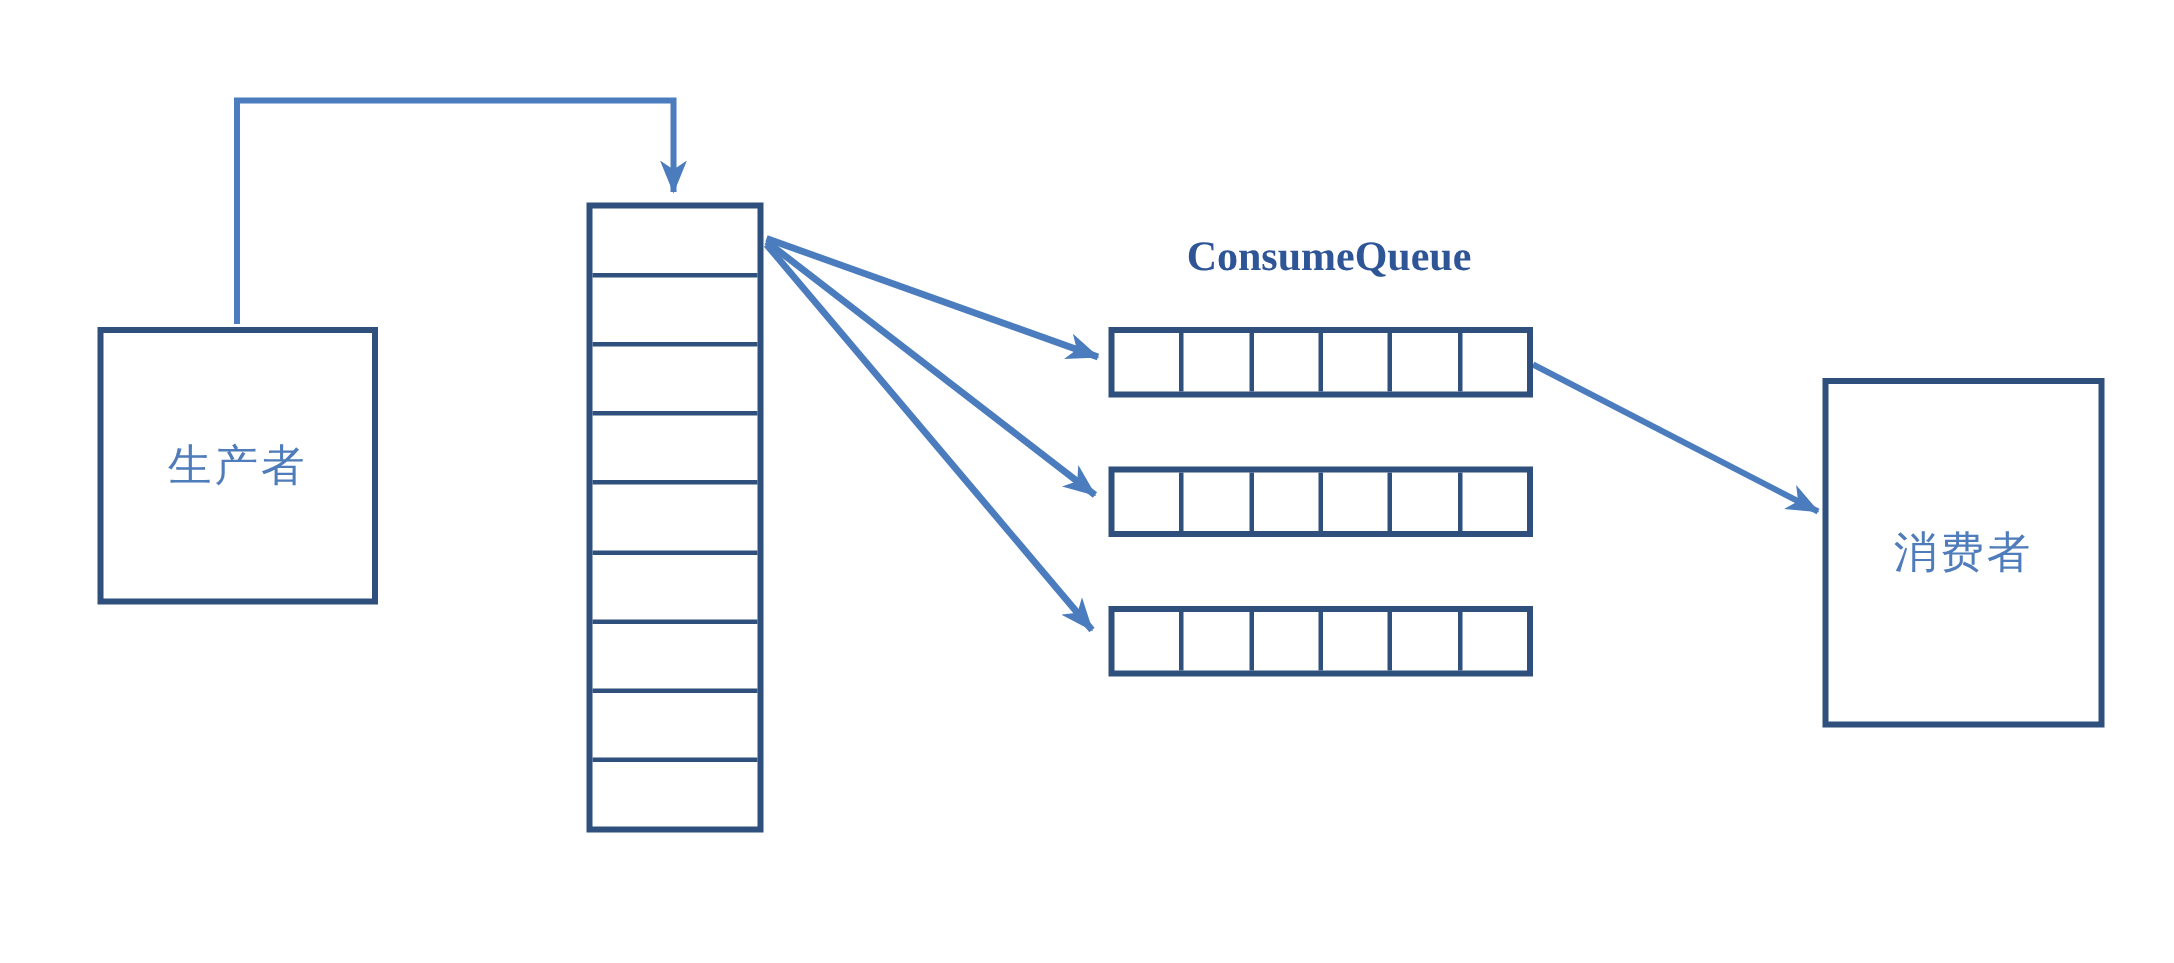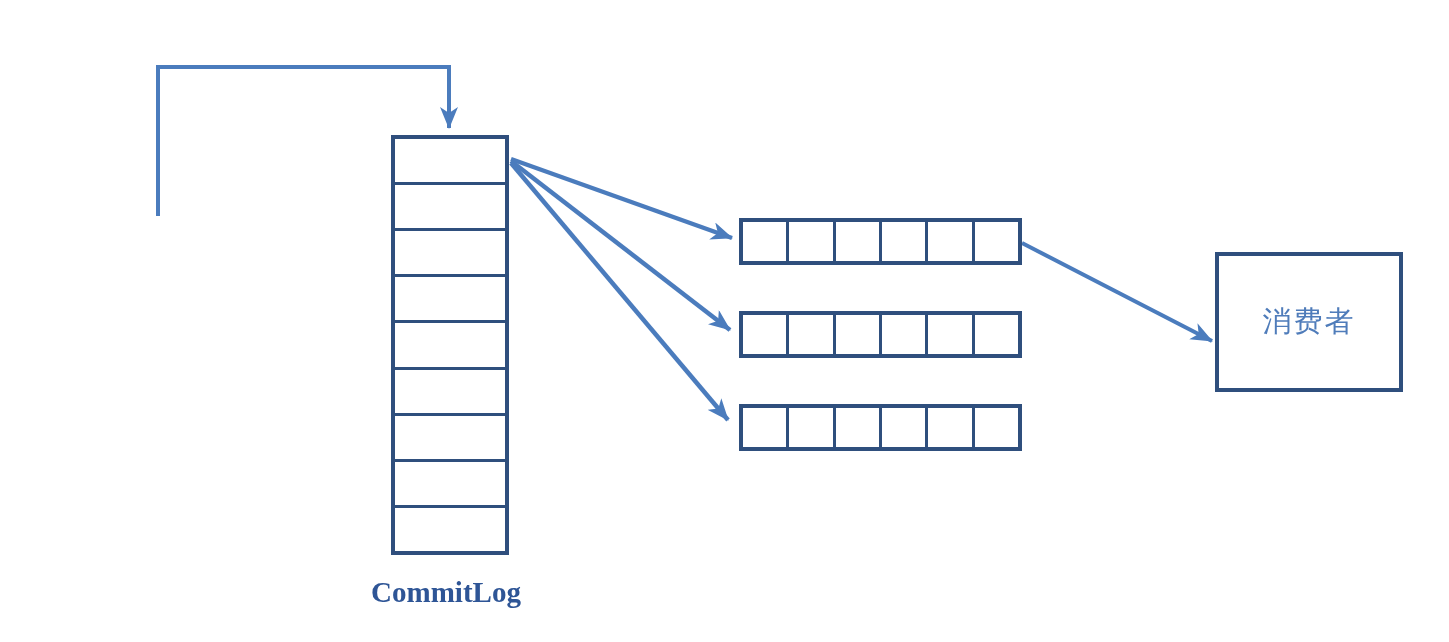--- a/index.html
+++ b/index.html
@@ -23,21 +23,21 @@
     background: #ffffff;
     display: flex;
     align-items: center;
     justify-content: center;
     color: var(--node-text, #4f7cba);
     font-size: 29px;
     letter-spacing: 2px;
     font-weight: 500;
   }
   .producer-box { left: 65px;  top: 218px; width: 187px; height: 185px; }
-  .consumer-box { left: 1215px; top: 252px; width: 188px; height: 140px; }
+  .consumer-box { left: 1215px; top: 252px; width: 188px; height: 233px; }
 
   
   .commitlog-stack {
     position: absolute;
     left: 391px; top: 135px;
     width: 118px; height: 420px;
     box-sizing: border-box;
     border: 4px solid var(--box-border, #2f4f7d);
     background: #ffffff;
     display: flex;
@@ -118,34 +118,37 @@
       </marker>
     </defs>
     <polyline points="158,216 158,67 449,67 449,128" stroke-width="4" marker-end="url(#arrow)"></polyline>
     <line x1="511" y1="159" x2="732" y2="238" stroke-width="4.5" marker-end="url(#arrow)"></line>
     <line x1="511" y1="161" x2="730" y2="330" stroke-width="4.5" marker-end="url(#arrow)"></line>
     <line x1="511" y1="163" x2="728" y2="420" stroke-width="4.5" marker-end="url(#arrow)"></line>
     <line x1="1022" y1="243" x2="1212" y2="341" stroke-width="4" marker-end="url(#arrow)"></line>
   </svg>
 
 
+  <div class="node-box producer-box">
+    <span>生产者</span>
+  </div>
 
   <div class="commitlog-stack">
       <div class="cl-cell"></div>
       <div class="cl-cell"></div>
       <div class="cl-cell"></div>
       <div class="cl-cell"></div>
       <div class="cl-cell"></div>
       <div class="cl-cell"></div>
       <div class="cl-cell"></div>
       <div class="cl-cell"></div>
       <div class="cl-cell"></div>
     </div>
-  <div class="serif-title commitlog-title">CommitLog</div>
 
+  <div class="serif-title consumequeue-title">ConsumeQueue</div>
   <div class="queue-row queue-row-1">
       <div class="q-cell"></div>
       <div class="q-cell"></div>
       <div class="q-cell"></div>
       <div class="q-cell"></div>
       <div class="q-cell"></div>
       <div class="q-cell"></div>
     </div>
   <div class="queue-row queue-row-2">
       <div class="q-cell"></div>

